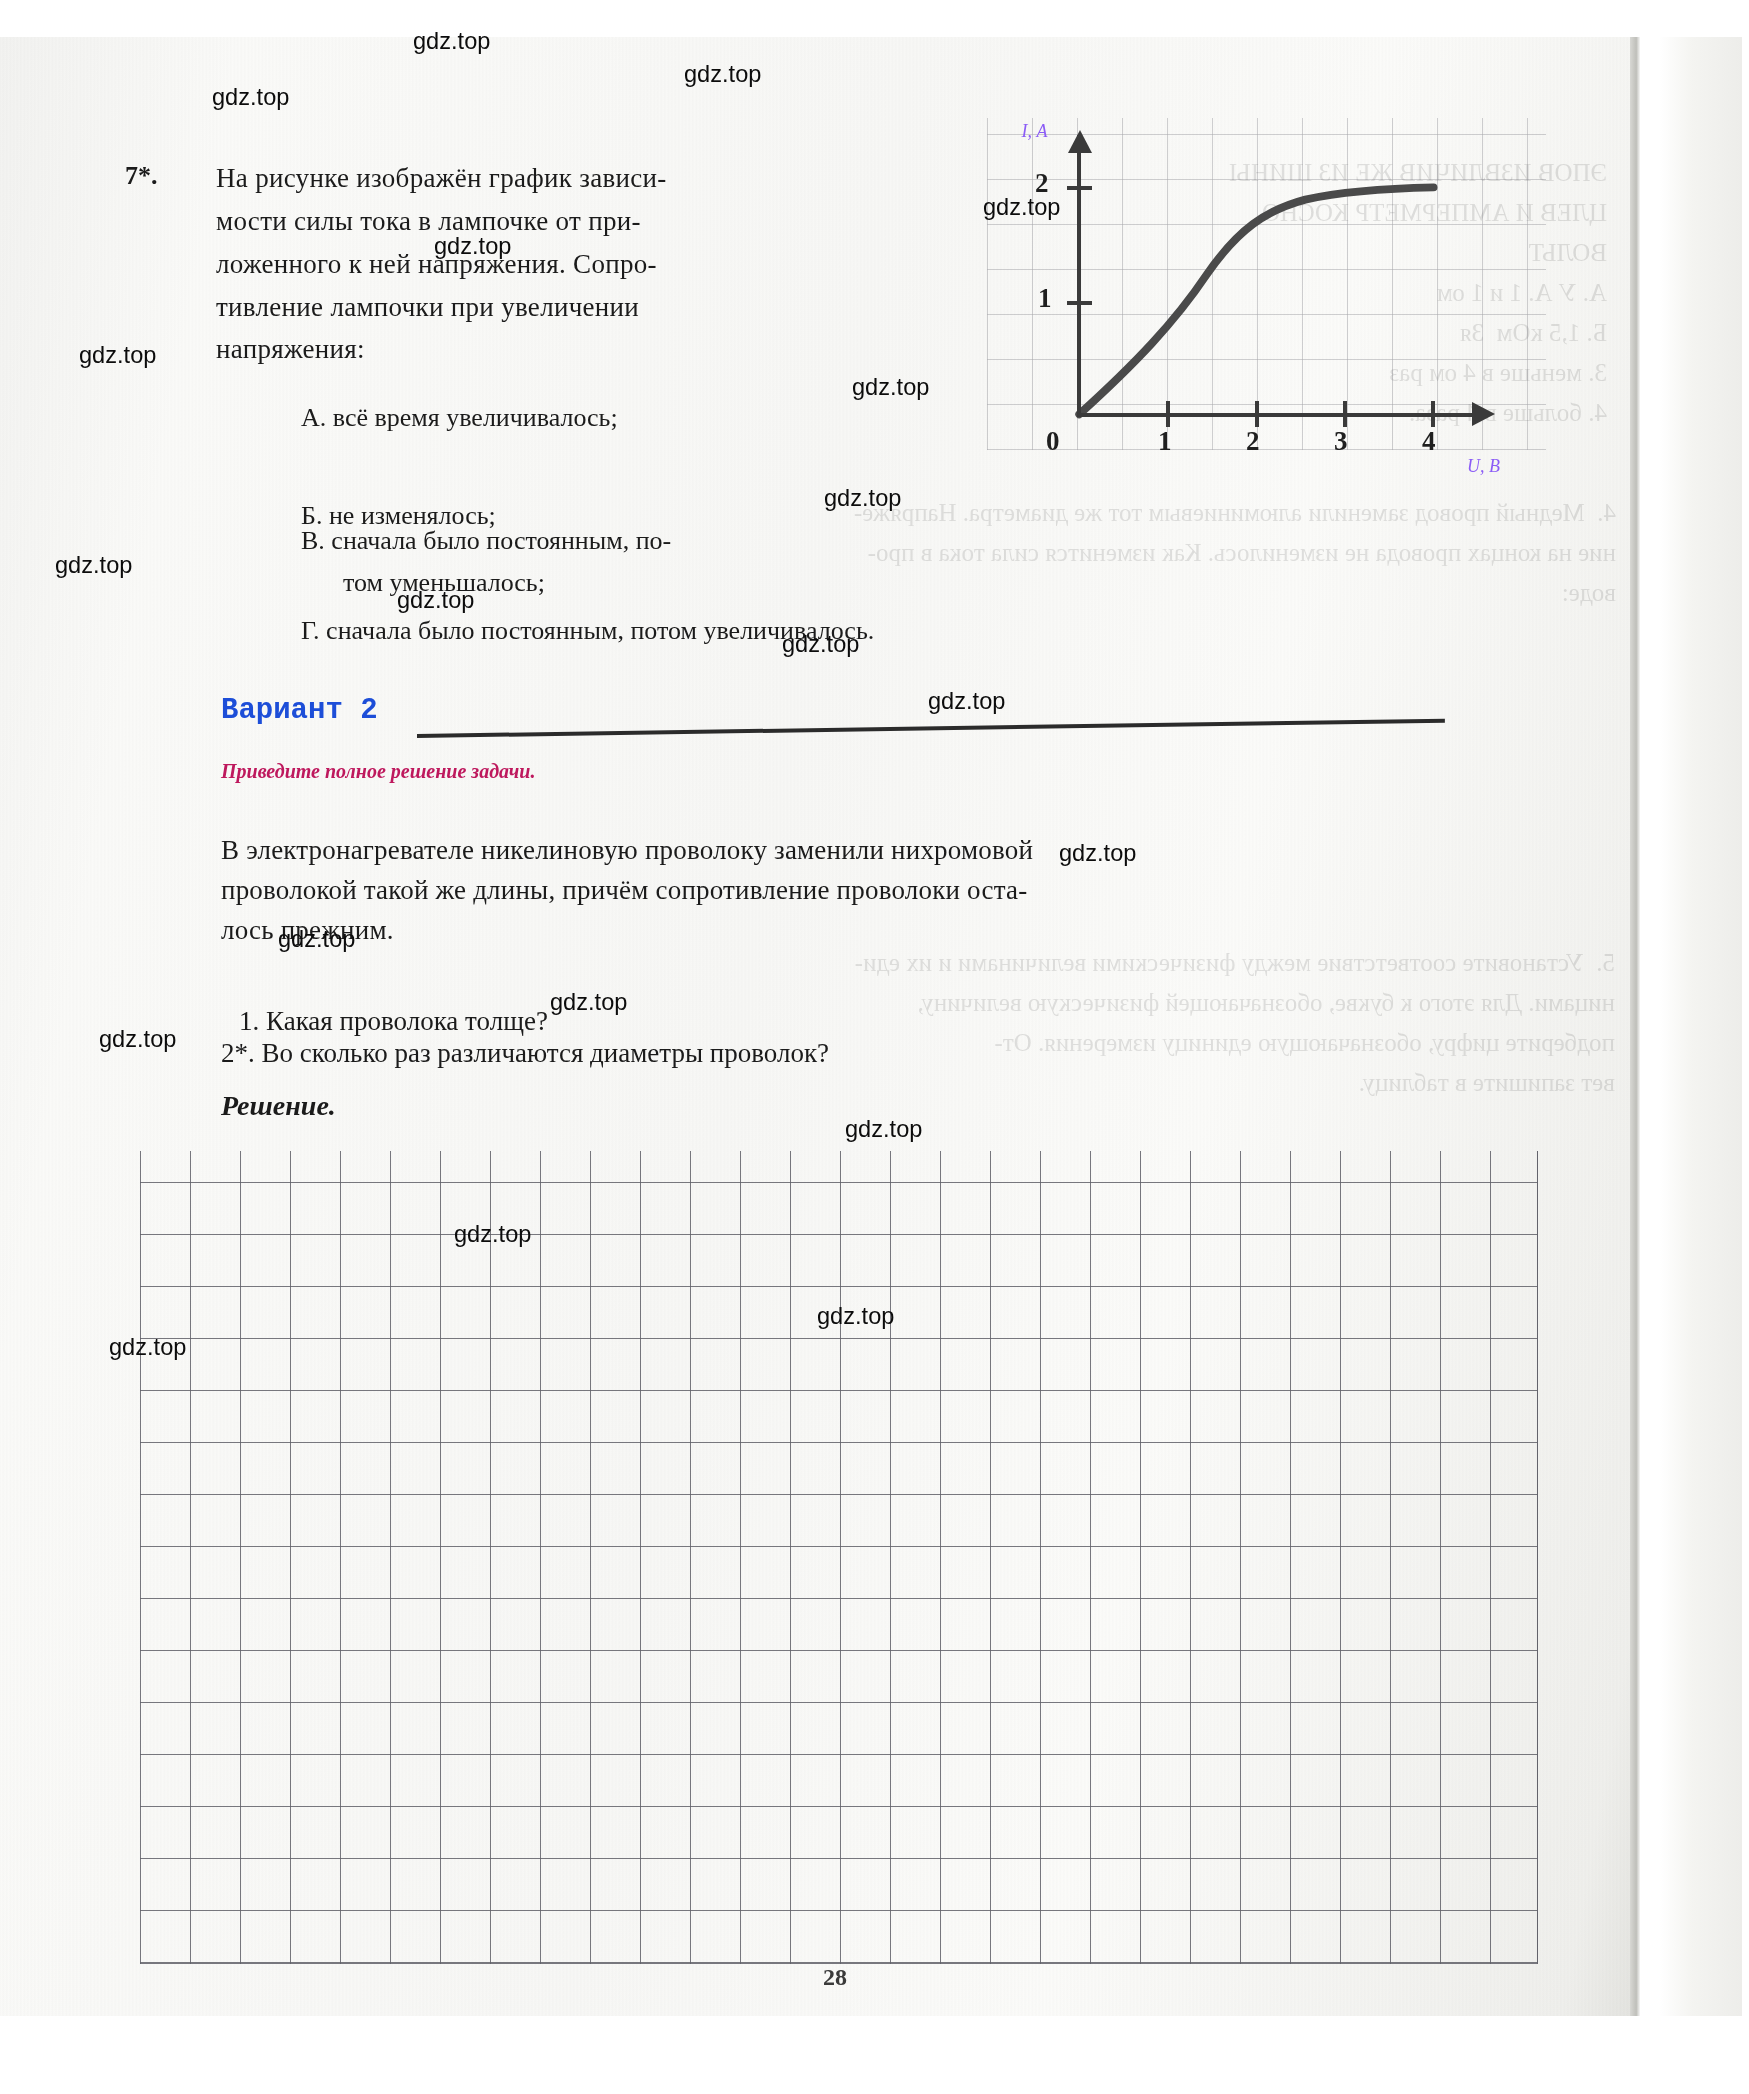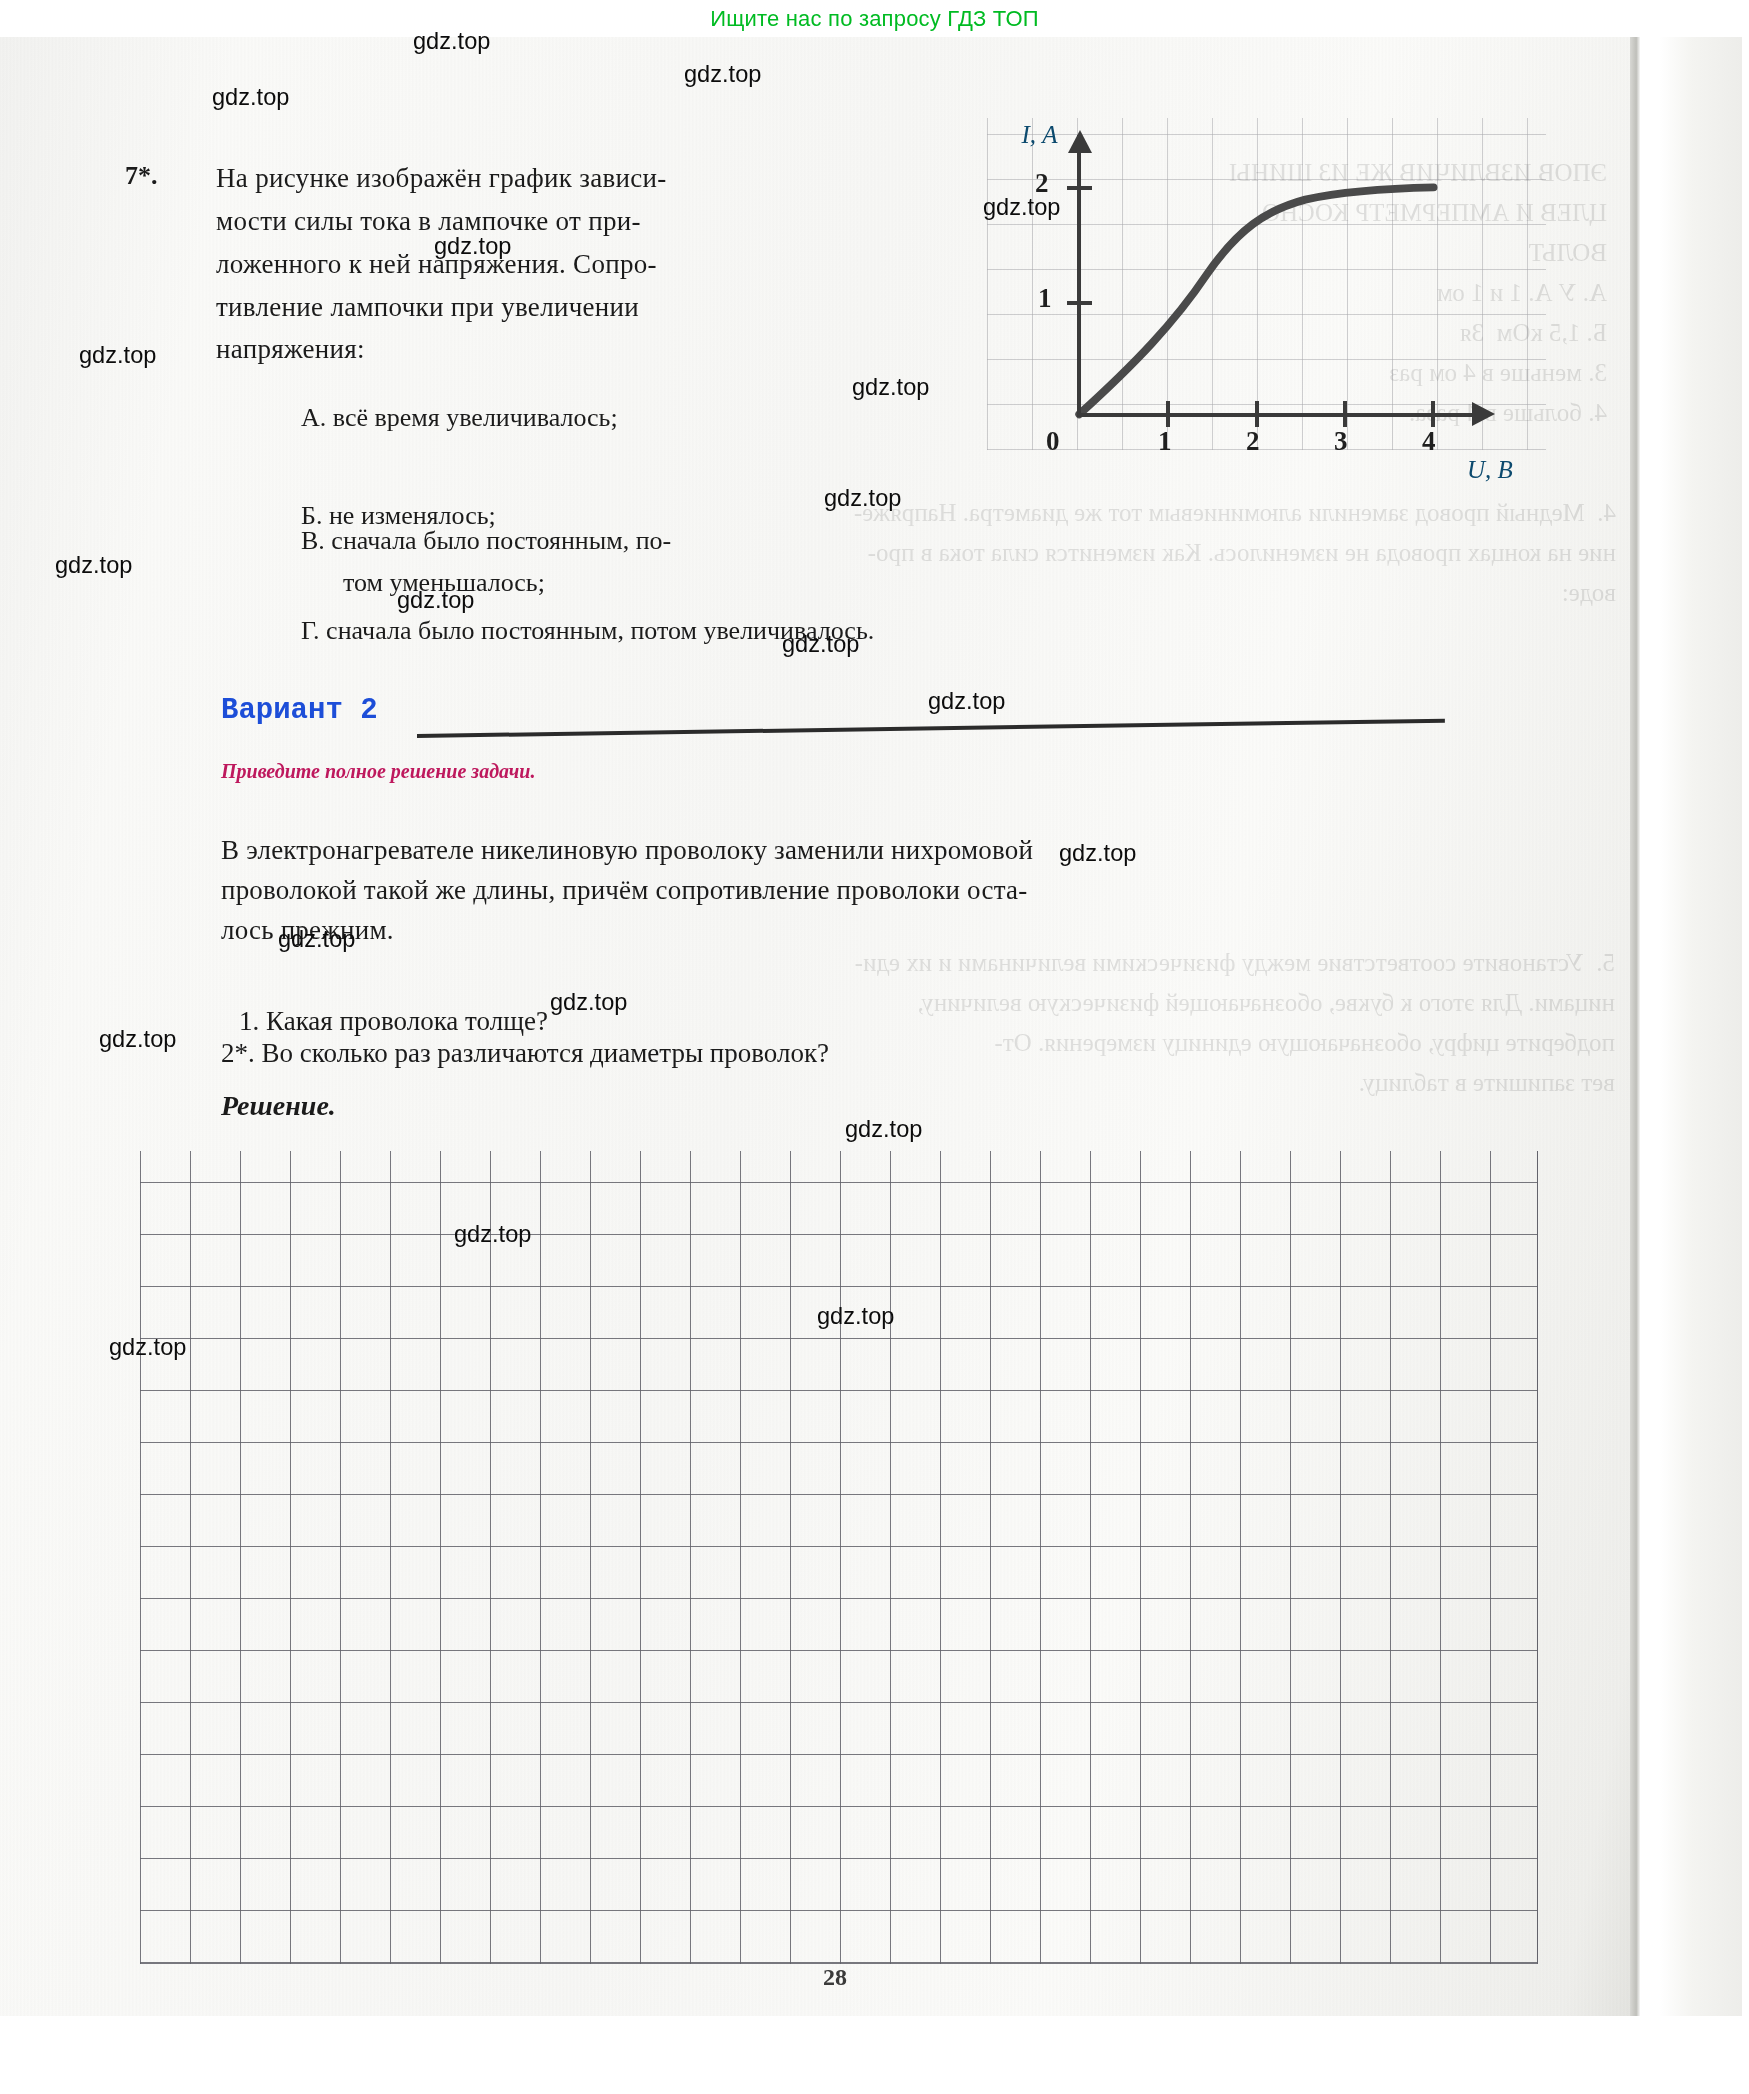--- a/index.html
+++ b/index.html
@@ -41,21 +41,21 @@
   .graph{position:absolute;left:1004px;top:135px;width:524px;height:288px;}
   .axis{position:absolute;background:#3a3a3a;}
   .gx{left:74px;top:278px;width:397px;height:4.4px;}
   .gy{left:73px;top:0px;width:4.4px;height:282px;}
   .arrow-r{position:absolute;left:468px;top:267px;width:0;height:0;
      border-top:12.2px solid transparent;border-bottom:12.2px solid transparent;border-left:23px solid #3a3a3a;}
   .arrow-u{position:absolute;left:64px;top:-5.2px;width:0;height:0;
      border-left:12.2px solid transparent;border-right:12.2px solid transparent;border-bottom:23px solid #3a3a3a;}
   .tick{position:absolute;background:#3a3a3a;}
   .tlbl{position:absolute;font-family:"Liberation Serif",serif;font-size:27px;font-weight:bold;color:#1f1f1f;}
-  .axname{position:absolute;font-family:"Liberation Serif",serif;font-size:25px;font-style:italic;color:#0c4a6e;}
+  .axname{position:absolute;font-family:"Liberation Serif",serif;font-size:18px;font-style:italic;color:#8b5cf6;}
 
   
   .graph-grid{position:absolute;left:-17.5px;top:-17.5px;width:559px;height:332px;opacity:.5;
     background-image:
       repeating-linear-gradient(0deg,rgba(90,90,100,.55) 0 0.9px,transparent 0.9px 45px),
       repeating-linear-gradient(90deg,rgba(90,90,100,.55) 0 0.9px,transparent 0.9px 45px);}
 
   
   .bigrid{position:absolute;left:140px;top:1151px;width:1397px;height:812px;
     background-image:
@@ -78,23 +78,20 @@
 
   
   .wm{position:absolute;font-family:"Liberation Sans",sans-serif;font-size:23.6px;color:#0c0c0c;
       white-space:nowrap;pointer-events:none;}
 </style>
 </head>
 <body>
 
 <div class="page">
 
-  <div class="promo">
-    <span>Ищите нас по запросу ГДЗ ТОП</span>
-  </div>
 
   <div class="sheet"></div>
   <div class="sheet-edge"></div>
   <div class="sheet-next"></div>
 
   <div class="ghost" style="left:1031px;top:153px;width:576px;">ЭПОВ ИЗВЛИЧИВ ЖЕ ИЗ ШИНЫ
 ЦЛЕВ И АМПЕРМЕТР КОСНО
 ВОЛЬТ
 А. У А. 1 и 1 ом
 Б. 1,5 кОм  Зя

